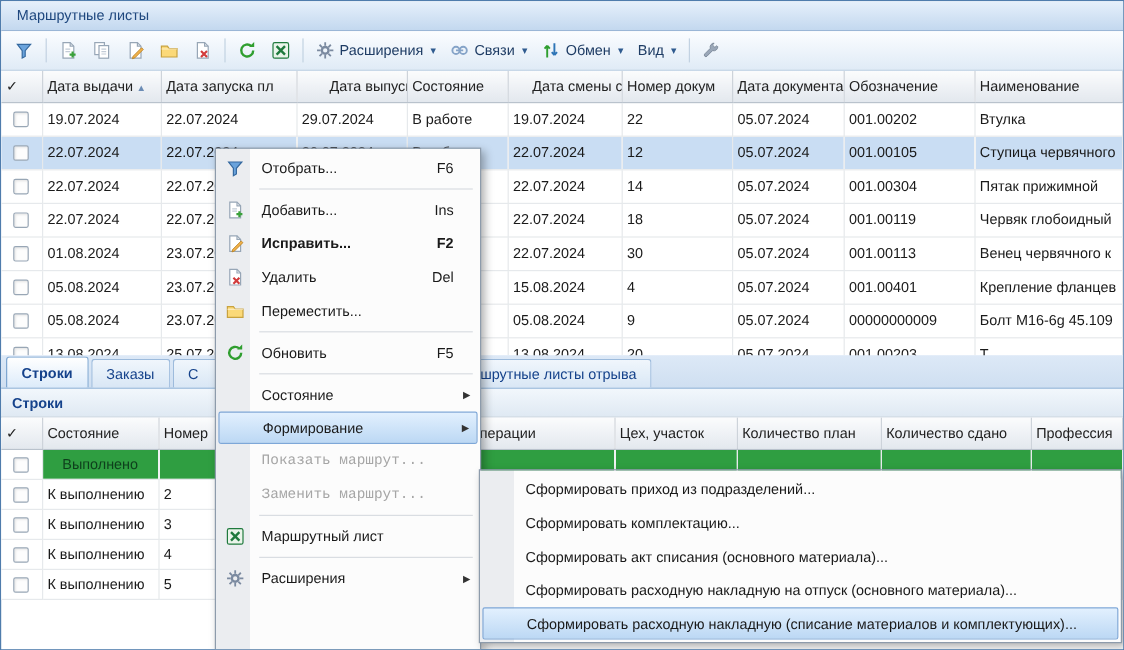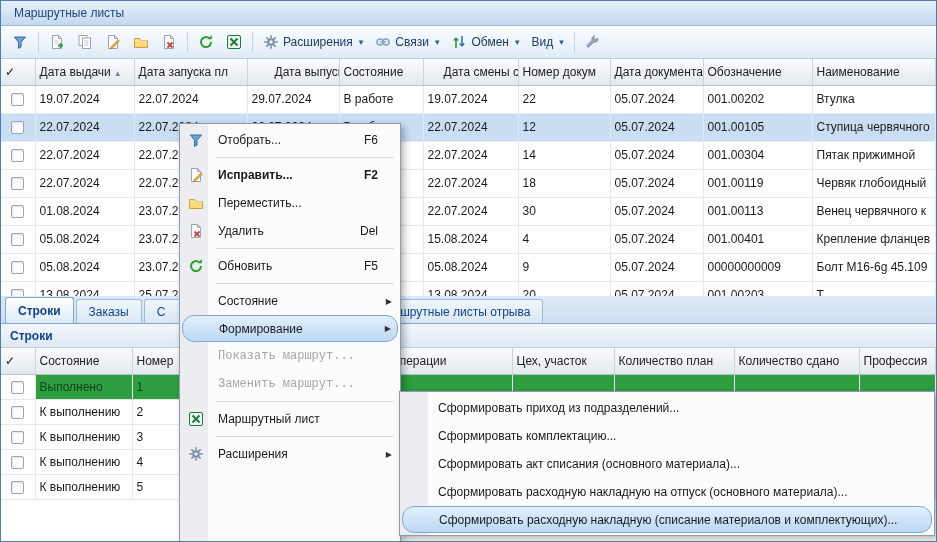--- a/index.html
+++ b/index.html
@@ -27,21 +27,21 @@
   
   table { border-collapse:collapse; table-layout:fixed; width:100%; background:#fff; }
   th { height:26px; background:linear-gradient(#fbfcfd,#e3e8ee); border-right:1px solid #cdd3da;
        border-bottom:1px solid #b9c2cc; font-weight:normal; text-align:left; padding:0 4px;
        white-space:nowrap; overflow:hidden; color:#222; }
   td { border-right:1px solid #e6e9ec; border-bottom:1px solid #e6e9ec; padding:0 4px;
        white-space:nowrap; overflow:hidden; }
   .t-main td { height:28px; }
   .t-lines td { height:25px; }
   tr.selected td { background:#c9ddf3; }
-  tr.done td:nth-child(n+2) { background:#2f9e41; color:#0e3f1c; }
+  tr.done td:nth-child(n+2) { background:#2f9e41; color:#0e3f1c;text-align:center; }
   .sort { color:#6b8cb5; font-size:8px; margin-left:3px; }
   .cb { width:13px; height:13px; border:1px solid #98a6b5; background:#fdfdfd; border-radius:2px;
         display:inline-block; vertical-align:middle; box-shadow:inset 1px 1px 2px rgba(0,0,0,.10); }
   .cb-cell { text-align:center; }
   .main-grid { height:237px; overflow:hidden; background:#fff; }
 
   
   .tabs { height:28px; background:linear-gradient(#dde9f7,#cfdff1); border-bottom:1px solid #7fa7d1;
           display:flex; align-items:flex-end; padding:3px 4px 0; gap:2px; }
   .tab { height:24px; padding:0 12px; display:flex; align-items:center; color:#15428b; white-space:nowrap; overflow:hidden;
@@ -58,21 +58,21 @@
   .submenu { left:398px; top:390px; width:536px; z-index:21; }
   .menu-item { position:relative; height:28px; display:flex; align-items:center;
                padding:0 18px 0 36px; white-space:nowrap; cursor:default; }
   .menu-item .mi-icon { position:absolute; left:6px; top:6px; }
   .menu-item .mi-label { flex:1; padding-right:4px; overflow:hidden; }
   .menu-item .mi-shortcut { padding-right:2px; }
   .menu-item .mi-arrow { position:absolute; right:6px; font-size:8px; color:#333; }
   .menu-item.bold { font-weight:bold;gap:27px; }
   .menu-item.disabled { color:#a6a6a6;font-family:Liberation Mono, monospace; }
   .menu-item.highlighted { background:linear-gradient(#e2f0fe,#bcd8f4); border:1px solid #7da7d8;
-                           border-radius:12px; height:27px; }
+                           border-radius:2px; height:27px; }
   .menu-item.separator { height:7px; padding:0; }
   .menu-item.separator::after { content:""; position:absolute; left:34px; right:4px; top:3px;
                                 border-top:1px solid #d9dde2; }
 </style>
 </head>
 <body>
 
 <div class="window">
 
   <div class="titlebar">
@@ -423,55 +423,68 @@
         <span class="mi-label">Отобрать...</span>
         <span class="mi-shortcut">F6</span>
         <span class="mi-arrow"></span>
       </div>
       <div class="menu-item separator">
         
         
         
         
       </div>
+      <div class="menu-item">
+        <span class="mi-icon icon16">
+          <svg viewBox="0 0 16 16">
+            <path d="M3.5 1.5h6L12.5 4.5v10h-9z" fill="#fff" stroke="#97a6b6"></path>
+            <path d="M9.5 1.5v3h3" fill="none" stroke="#97a6b6"></path>
+            <path d="M5.5 7h4M5.5 9h4" stroke="#c2cbd6"></path>
+            <path d="M11.5 9v5M9 11.5h5" stroke="#3aa13a" stroke-width="1.8"></path>
+          </svg>
+        </span>
+        <span class="mi-label">Добавить...</span>
+        <span class="mi-shortcut">Ins</span>
+        <span class="mi-arrow"></span>
+      </div>
       <div class="menu-item bold">
         <span class="mi-icon icon16">
           <svg viewBox="0 0 16 16">
             <path d="M3.5 1.5h6L12.5 4.5v10h-9z" fill="#fff" stroke="#97a6b6"></path>
             <path d="M9.5 1.5v3h3" fill="none" stroke="#97a6b6"></path>
             <path d="M6 12.8 13 5.8l1.4 1.4-7 7-2.1.7z" fill="#f2b24a" stroke="#b97f1e" stroke-width=".7"></path>
           </svg>
         </span>
         <span class="mi-label">Исправить...</span>
         <span class="mi-shortcut">F2</span>
         <span class="mi-arrow"></span>
       </div>
       <div class="menu-item">
         <span class="mi-icon icon16">
           <svg viewBox="0 0 16 16">
-            <path d="M1.5 4.5h5l1.5 2h6.5v7h-13z" fill="#fbd978" stroke="#c8a23e"></path>
-            <path d="M1.5 6.8h13" stroke="#fff" opacity=".5"></path>
-          </svg>
-        </span>
-        <span class="mi-label">Переместить...</span>
-        <span class="mi-shortcut"></span>
-        <span class="mi-arrow"></span>
-      </div>
-      <div class="menu-item">
-        <span class="mi-icon icon16">
-          <svg viewBox="0 0 16 16">
             <path d="M3.5 1.5h6L12.5 4.5v10h-9z" fill="#fff" stroke="#97a6b6"></path>
             <path d="M9.5 1.5v3h3" fill="none" stroke="#97a6b6"></path>
             <path d="M6.5 8.5l5 5M11.5 8.5l-5 5" stroke="#d23b3b" stroke-width="1.8"></path>
           </svg>
         </span>
         <span class="mi-label">Удалить</span>
         <span class="mi-shortcut">Del</span>
         <span class="mi-arrow"></span>
       </div>
+      <div class="menu-item">
+        <span class="mi-icon icon16">
+          <svg viewBox="0 0 16 16">
+            <path d="M1.5 4.5h5l1.5 2h6.5v7h-13z" fill="#fbd978" stroke="#c8a23e"></path>
+            <path d="M1.5 6.8h13" stroke="#fff" opacity=".5"></path>
+          </svg>
+        </span>
+        <span class="mi-label">Переместить...</span>
+        <span class="mi-shortcut"></span>
+        <span class="mi-arrow"></span>
+      </div>
       <div class="menu-item separator">
         
         
         
         
       </div>
       <div class="menu-item">
         <span class="mi-icon icon16">
           <svg viewBox="0 0 16 16">
             <path d="M13 8a5 5 0 1 1-1.7-3.7" fill="none" stroke="#2f9e2f" stroke-width="2"></path>

